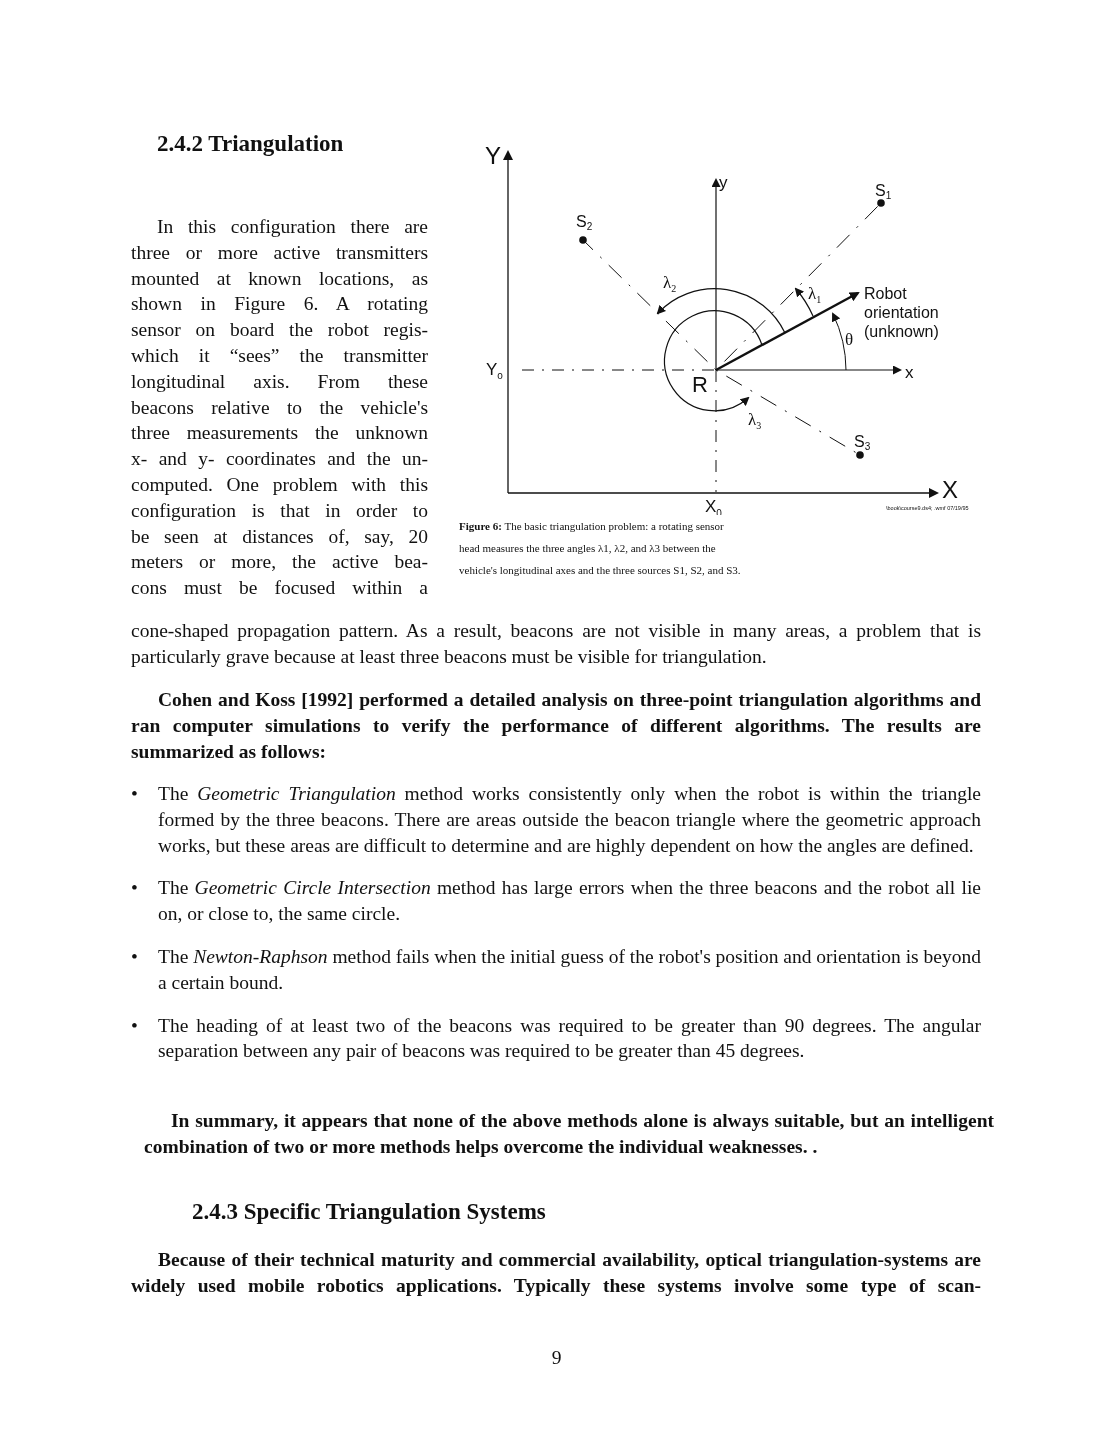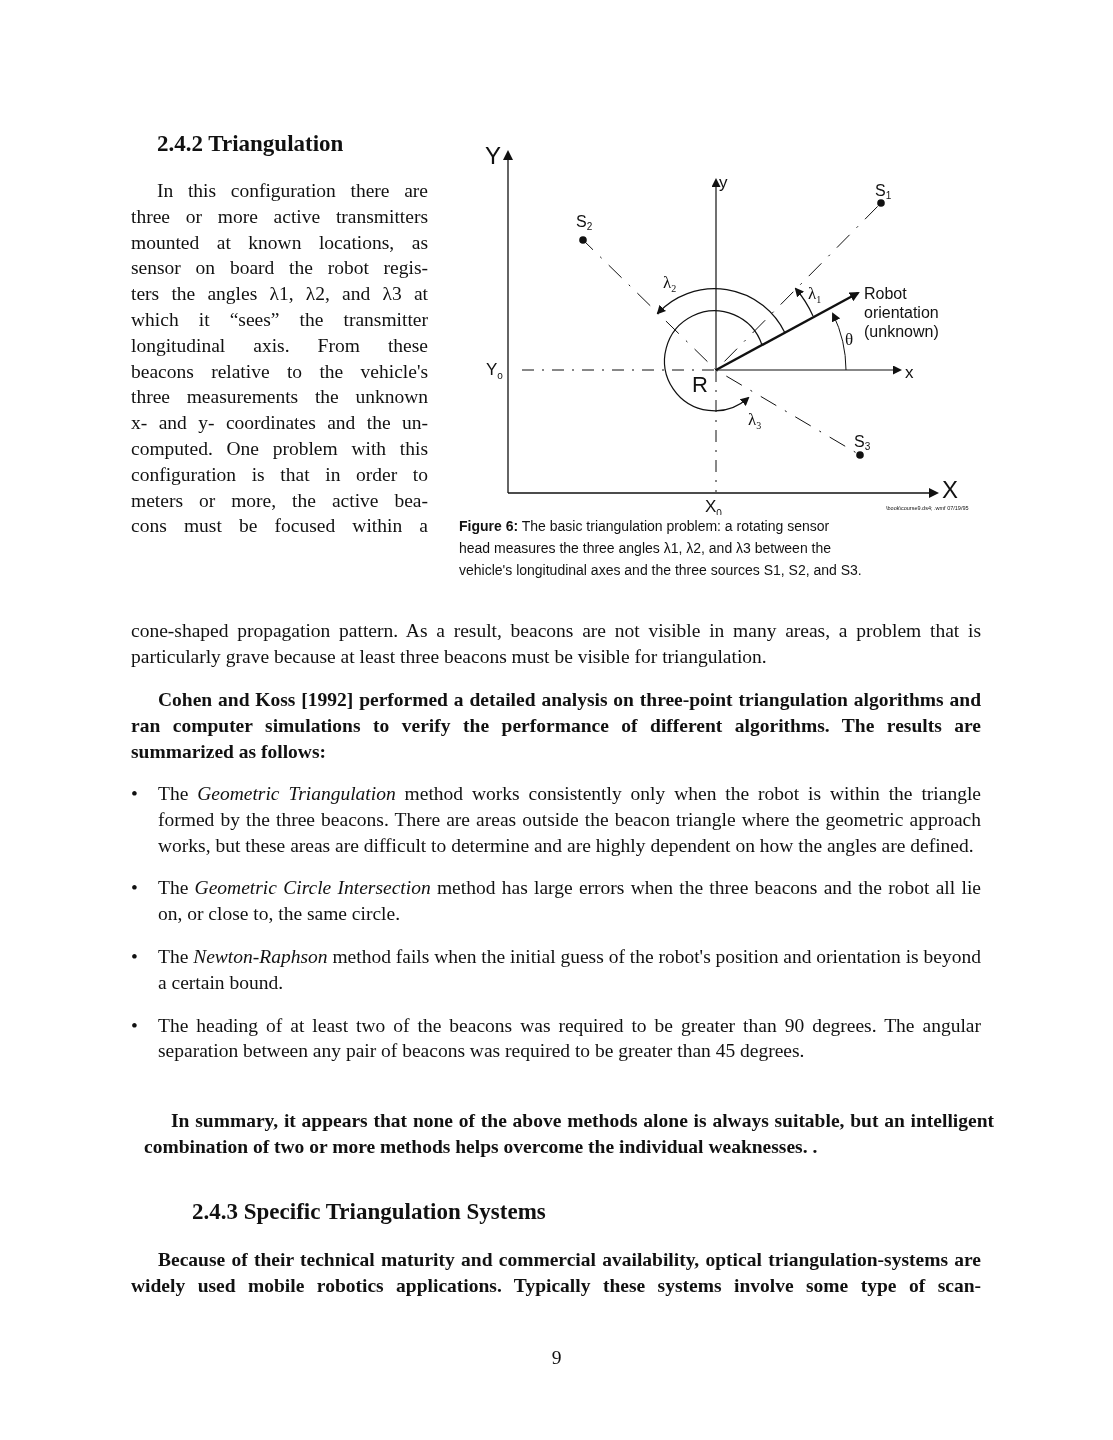--- a/index.html
+++ b/index.html
@@ -7,43 +7,44 @@
          font-family: "Liberation Serif", "DejaVu Serif", serif; color: #111; }
   .abs { position: absolute; }
   .serif { font-family: "Liberation Serif", "DejaVu Serif", serif; font-size: 19.5px; line-height: 25.8px; }
   .heading { font-weight: bold; font-size: 23px; }
   .line { display: block; white-space: nowrap; }
   .jl { display: block; text-align: justify; text-align-last: justify; }
   .indent { text-indent: 27px; font-weight: bold; }
   ul.bullets { list-style: none; margin: 0; padding: 0; }
   ul.bullets li { position: relative; padding-left: 27px; margin-bottom: 17px; text-align: justify; }
   ul.bullets li .bullet { position: absolute; left: 0; top: 0; }
-  .caption { font-family: Liberation Sans, sans-serif; font-size: 14px; line-height: 21.8px; }
+  .caption { font-family: Liberation Serif, serif; font-size: 11px; line-height: 21.8px; }
   .caption b { font-weight: bold; }
   svg text { font-family: "Liberation Sans", "DejaVu Sans", sans-serif; fill: #111; }
   .sym { font-family: "Liberation Serif", "DejaVu Serif", serif; }
 </style>
 </head>
 <body>
 
 <div class="abs serif heading" style="left:157px; top:131px;">2.4.2 Triangulation</div>
 
 <div id="intro-lines" class="abs serif" style="left:131px; top:178px; width:297px;">
-    <span class="line" style="padding-left: 26px; text-align: justify; text-align-last: justify; display: block; white-space: normal;">In this configuration there are</span>
+    <span class="line" style="padding-left: 26px; text-align: justify; text-align-last: justify; display: block; white-space: normal; margin-top: 36px;">In this configuration there are</span>
     <span class="jl">three or more active transmitters</span>
     <span class="jl">mounted at known locations, as</span>
+    <span class="jl">shown in Figure 6. A rotating</span>
     <span class="jl">sensor on board the robot regis-</span>
-    <span class="jl">ters the angles  λ1, λ2, and λ3 at</span>
     <span class="jl">which it “sees” the transmitter</span>
     <span class="jl">longitudinal axis. From these</span>
     <span class="jl">beacons relative to the vehicle's</span>
     <span class="jl">three measurements the unknown</span>
     <span class="jl">x- and y- coordinates and the un-</span>
     <span class="jl">computed. One problem with this</span>
     <span class="jl">configuration is that in order to</span>
+    <span class="jl">be seen at distances of, say, 20</span>
     <span class="jl">meters or more, the active bea-</span>
     <span class="jl">cons must be focused within a</span>
   </div>
 
 <div class="abs" style="left:455px; top:140px; width:540px; height:375px;">
   <svg width="540" height="375" viewBox="455 140 540 375">
     <defs>
       <marker id="arrowBig" markerWidth="10" markerHeight="10" refX="8" refY="5" orient="auto" markerUnits="userSpaceOnUse">
         <path d="M0,0 L10,5 L0,10 z" fill="#111"></path>
       </marker>

